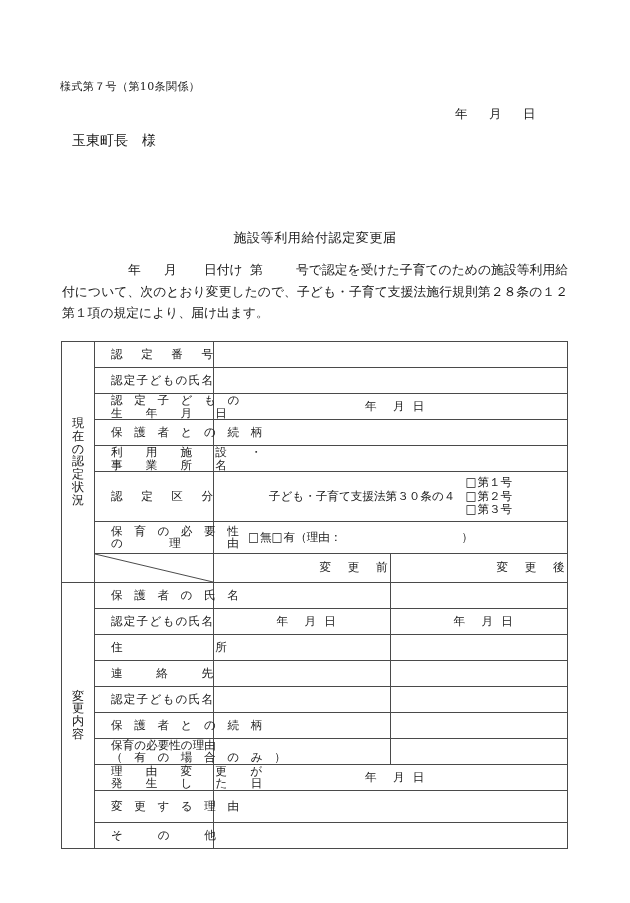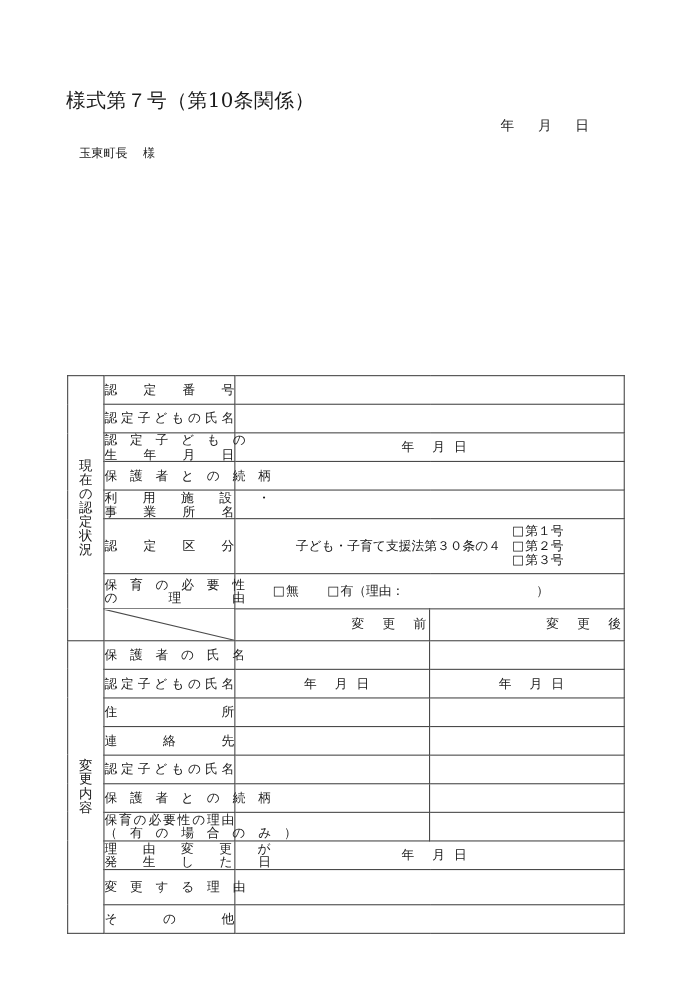--- a/index.html
+++ b/index.html
@@ -21,37 +21,37 @@
     left: 0; top: 0;
     width: 630px;
     height: 903px;
   }
 
   
   .form-no {
     position: absolute;
     left: 60px;
     top: 79px;
-    font-size: 18px;
+    font-size: 11px;
     letter-spacing: 0.4px;
     white-space: nowrap;
   }
   .date-line-top {
     position: absolute;
     left: 455px;
     top: 106px;
     font-size: 12.5px;
     white-space: nowrap;
   }
   .date-line-top .g { display: inline-block; width: 34px; }
   .addressee {
     position: absolute;
     left: 72px;
     top: 132px;
-    font-size: 11px;
+    font-size: 14px;
     white-space: nowrap;
   }
   .addressee .sama { margin-left: 14px; }
 
   .applicant-block {
     position: absolute;
     left: 366px;
     top: 153px;
     font-size: 12.5px;
     line-height: 14.6px;
@@ -132,20 +132,21 @@
   .lbl {
     padding: 3px 9px;
     font-size: 11.6px;
   }
   .lbl .j {
     display: block;
     text-align: justify;
     text-align-last: justify;
     white-space: nowrap;
     line-height: 13px;
+    margin-left: 16px;
   }
   .lbl.two .j { line-height: 12.6px; }
 
   
   .val { height: 25px; }
   .val.tall { height: 39px; }
   .val.mid  { height: 31px; }
   .center { text-align: center; }
   .date-cells { font-size: 11.6px; white-space: nowrap; }
   .date-cells .g { display: inline-block; width: 28px; }
@@ -168,21 +169,21 @@
   }
 
   
   .hoiku {
     display: flex;
     align-items: center;
     padding: 6px 0 6px 34px;
     font-size: 11.6px;
     white-space: nowrap;
   }
-  .hoiku .opt2 { margin-left: 26px; }
+  .hoiku .opt2 { }
   .hoiku .reason-gap { display: inline-block; width: 120px; }
 
   
   .diag {
     position: relative;
     height: 28px;
     overflow: hidden;
   }
   .diag svg {
     position: absolute;
@@ -207,21 +208,25 @@
 
   <div class="date-line-top">
     <span class="g">年</span><span class="g">月</span><span>日</span>
   </div>
 
   <div class="addressee">
     <span>玉東町長</span><span class="sama">様</span>
   </div>
 
 
-
+  <div class="doc-title">施設等利用給付認定変更届</div>
+
+  <div class="body-para">
+    <span class="lead"></span><span class="g1">年</span><span class="g2">月</span><span class="g3">日付け</span><span class="g3">第</span><span>号で認定を受けた子育てのための施設等利用給付</span><span>について、次のとおり変更したので、子ども・子育て支援法施行規則第２８条の１２第１項の規</span><span>定により、届け出ます。</span>
+  </div>
 
   <table class="tbl">
     <colgroup>
       <col class="c-side">
         <col class="c-label">
         <col class="c-a">
         <col class="c-b">
     </colgroup>
     <tbody>
 

